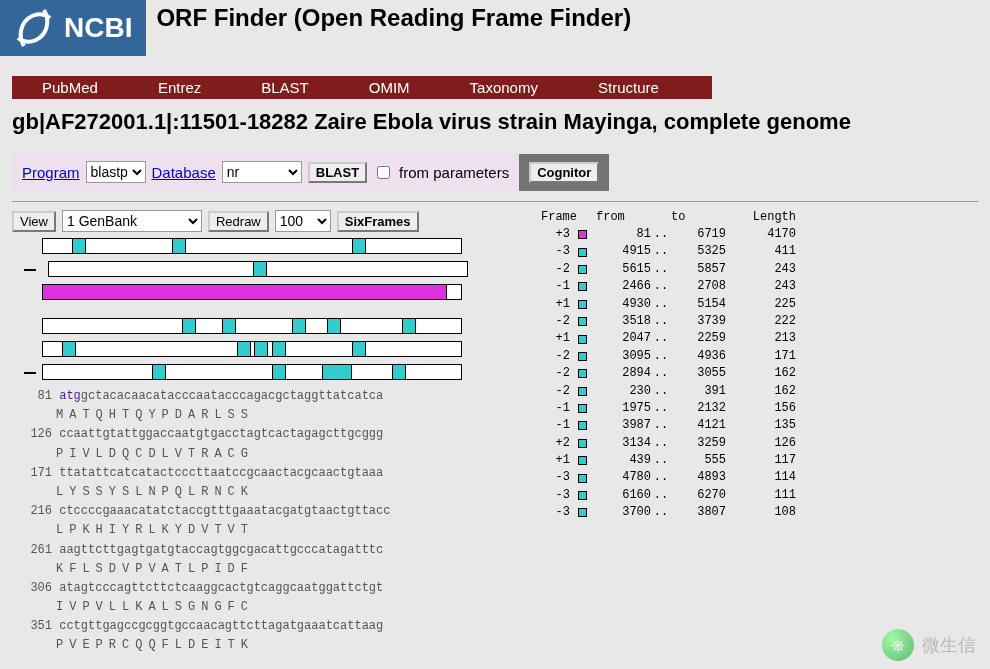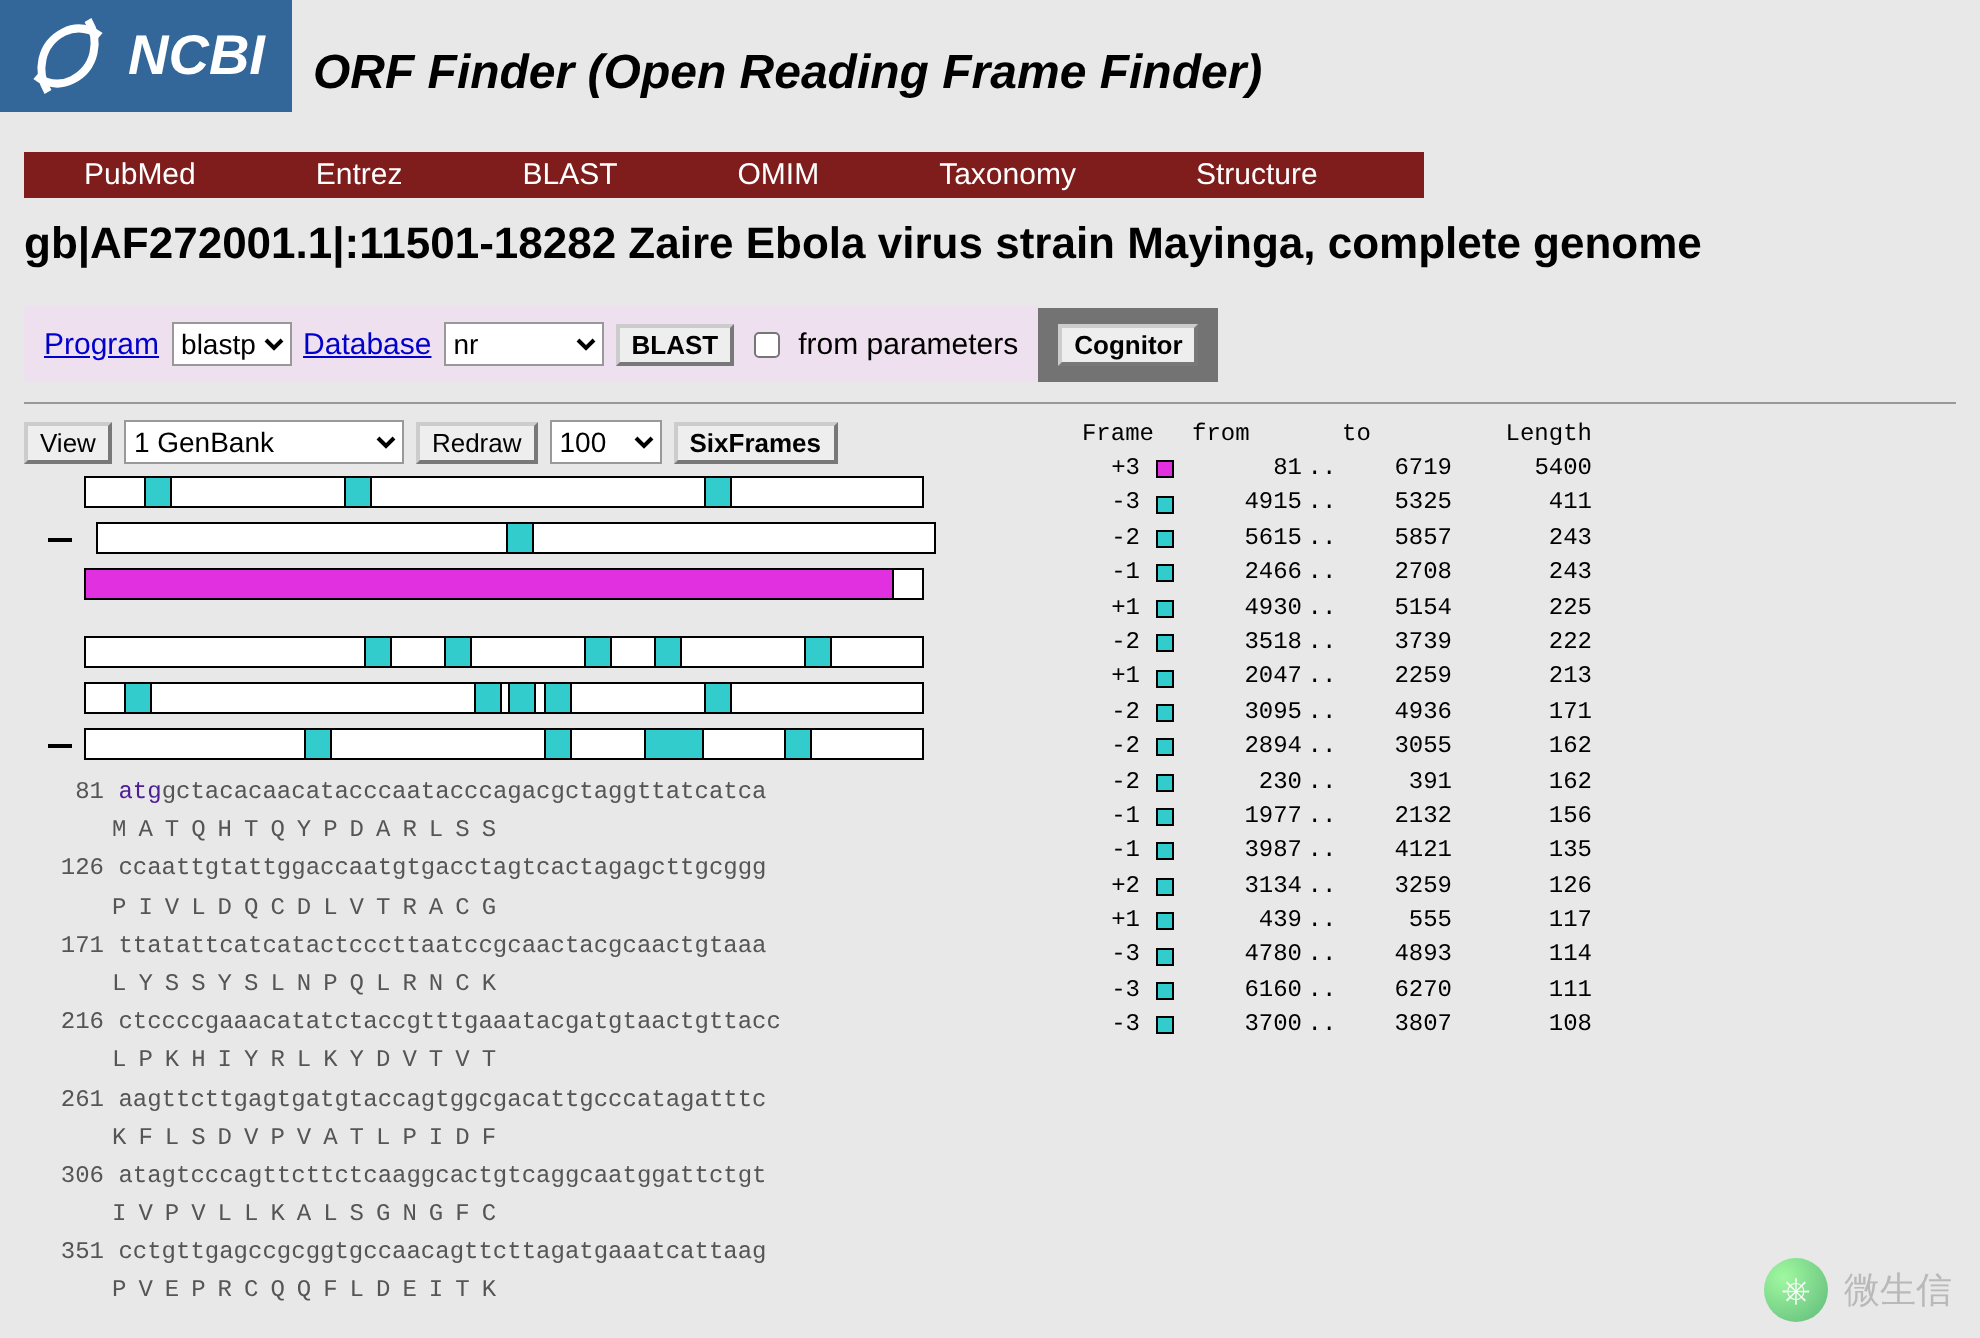--- a/index.html
+++ b/index.html
@@ -4,23 +4,22 @@
 <style>
   * { box-sizing: border-box; }
   body {
     margin: 0;
     font-family: Arial, Helvetica, sans-serif;
     background: #e8e8e8;
     width: 990px;
   }
   .header {
     display: flex;
-    align-items: flex-end;
+    align-items: flex-start;
     padding: 0;
-    font-style: italic;
   }
   .logo {
     background: #336699;
     color: #fff;
     font-size: 28px;
     font-weight: bold;
     padding: 8px 14px;
     display: inline-flex;
     align-items: center;
     margin-right: 10px;
@@ -324,21 +323,21 @@
         <span class="h4">Length</span>
       </div>
     <div class="row">
           <span class="c-frame">+3</span>
           <span class="c-sq">
             <span class="sq mag"></span>
           </span>
           <span class="c-from">81</span>
           <span class="c-dots">..</span>
           <span class="c-to">6719</span>
-          <span class="c-len">5400</span>
+          <span class="c-len">4170</span>
         </div>
         <div class="row">
           <span class="c-frame">-3</span>
           <span class="c-sq">
             <span class="sq "></span>
           </span>
           <span class="c-from">4915</span>
           <span class="c-dots">..</span>
           <span class="c-to">5325</span>
           <span class="c-len">411</span>
@@ -421,21 +420,21 @@
           <span class="c-from">230</span>
           <span class="c-dots">..</span>
           <span class="c-to">391</span>
           <span class="c-len">162</span>
         </div>
         <div class="row">
           <span class="c-frame">-1</span>
           <span class="c-sq">
             <span class="sq "></span>
           </span>
-          <span class="c-from">1977</span>
+          <span class="c-from">1975</span>
           <span class="c-dots">..</span>
           <span class="c-to">2132</span>
           <span class="c-len">156</span>
         </div>
         <div class="row">
           <span class="c-frame">-1</span>
           <span class="c-sq">
             <span class="sq "></span>
           </span>
           <span class="c-from">3987</span>

